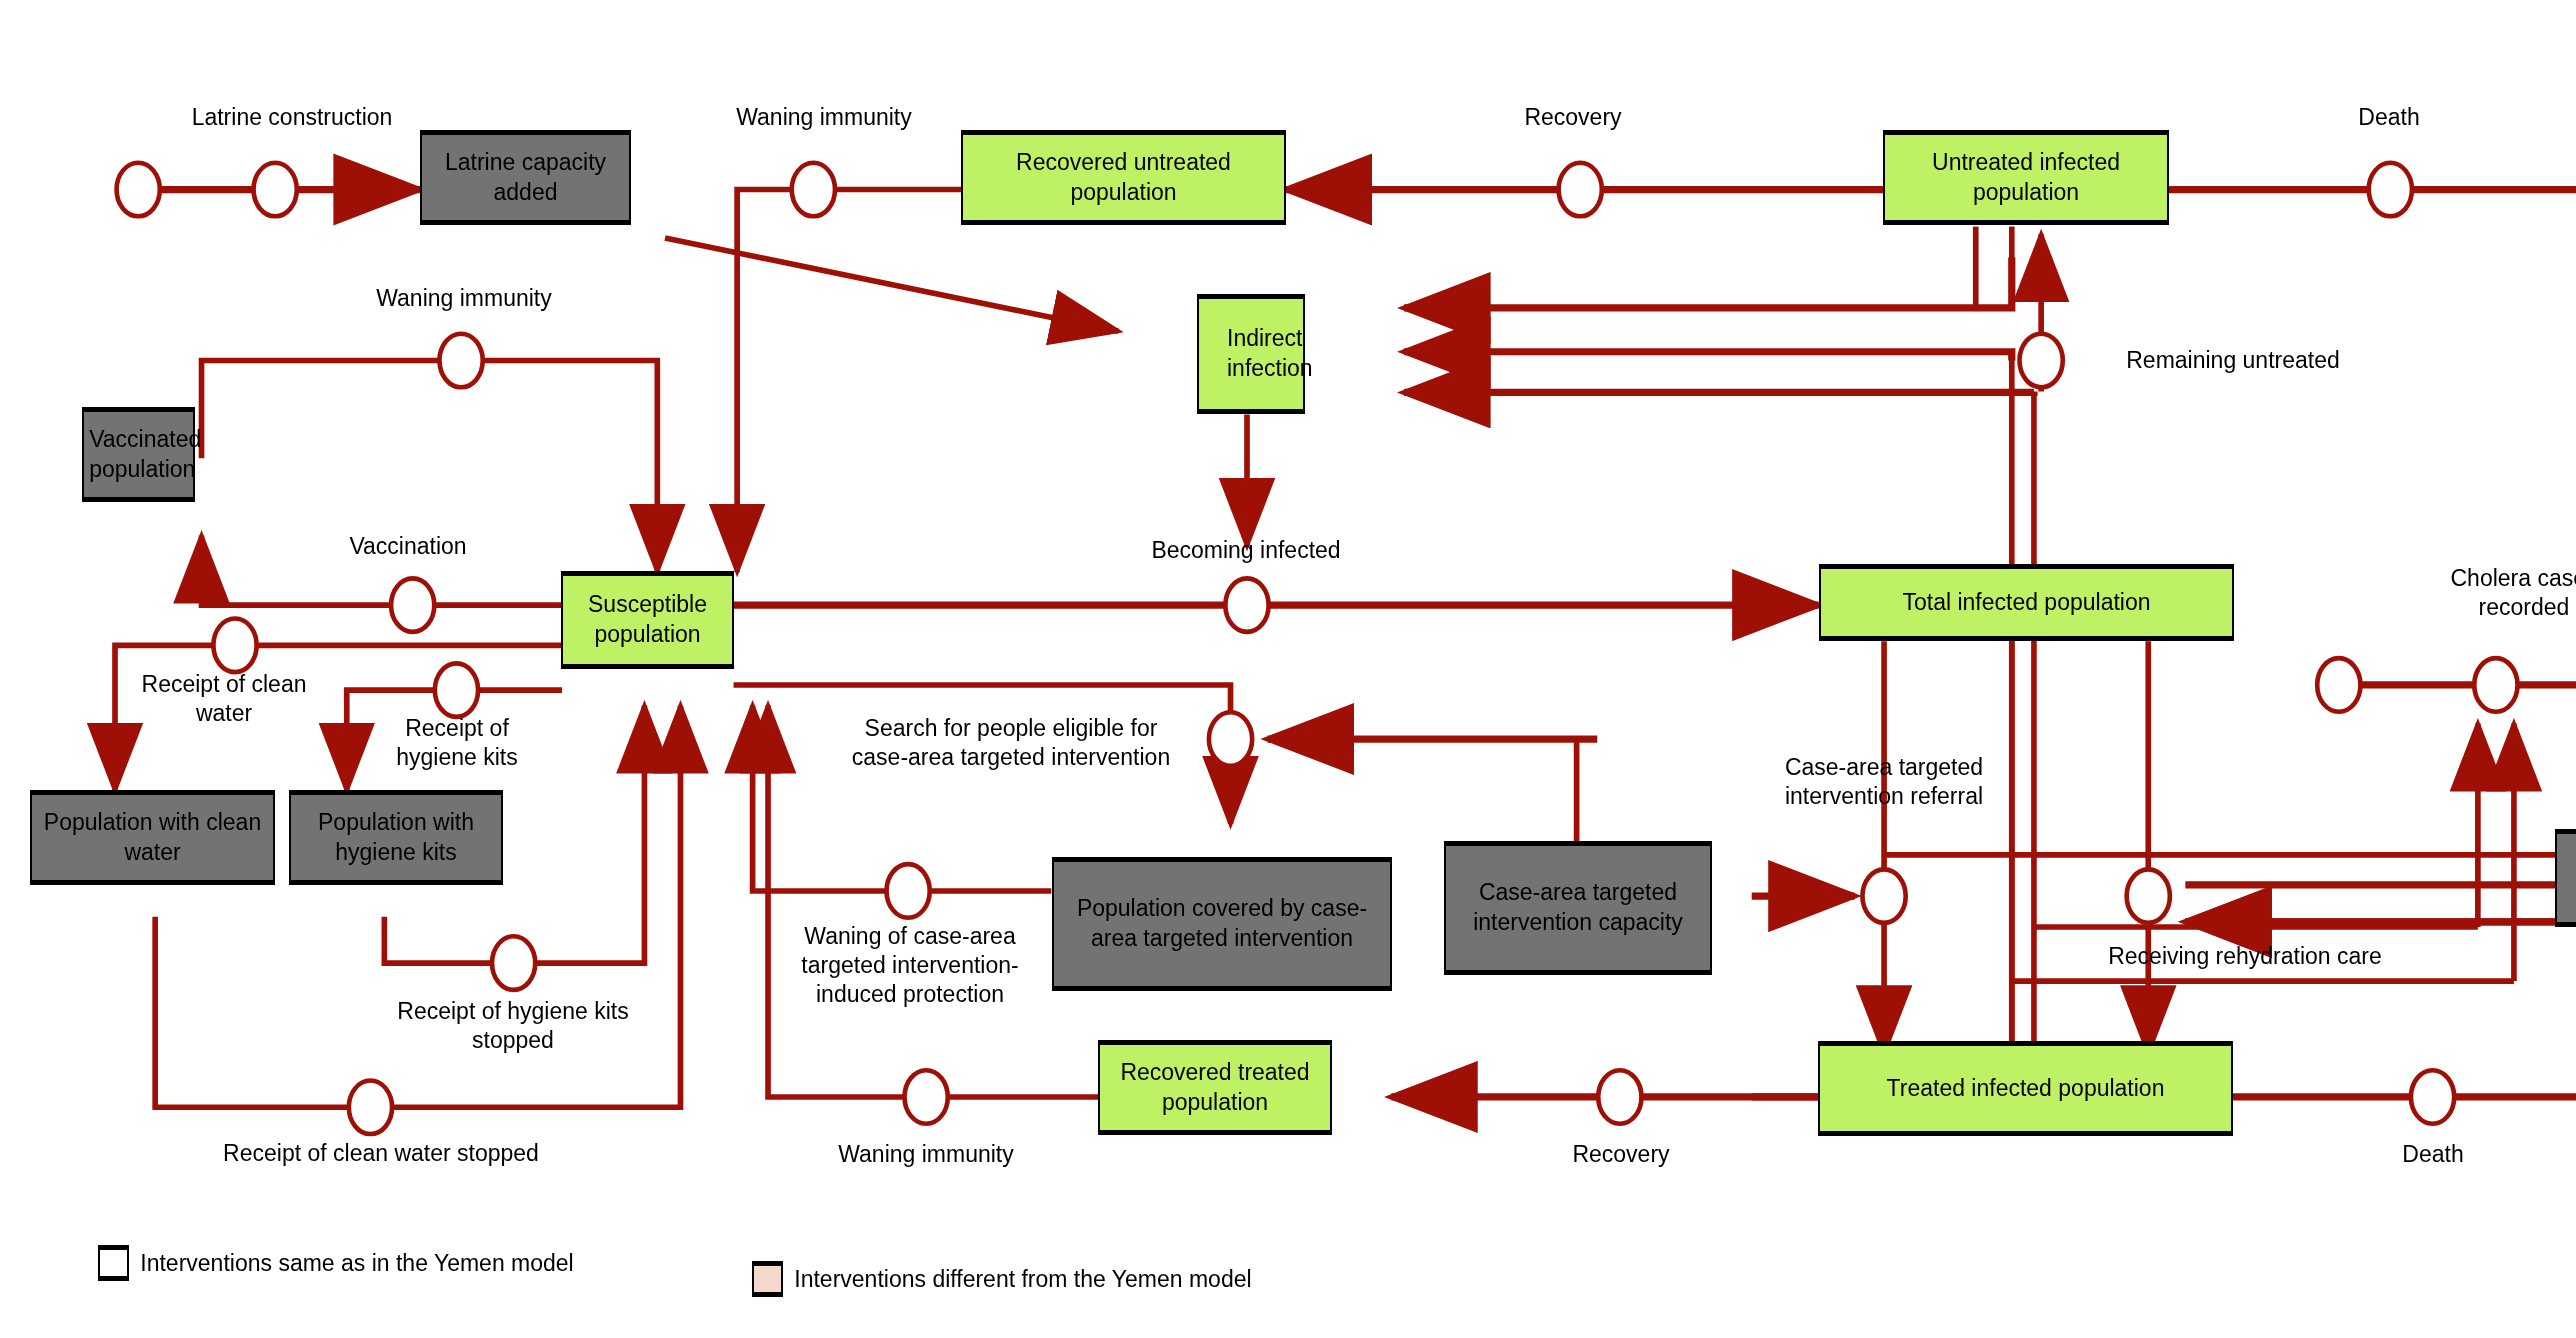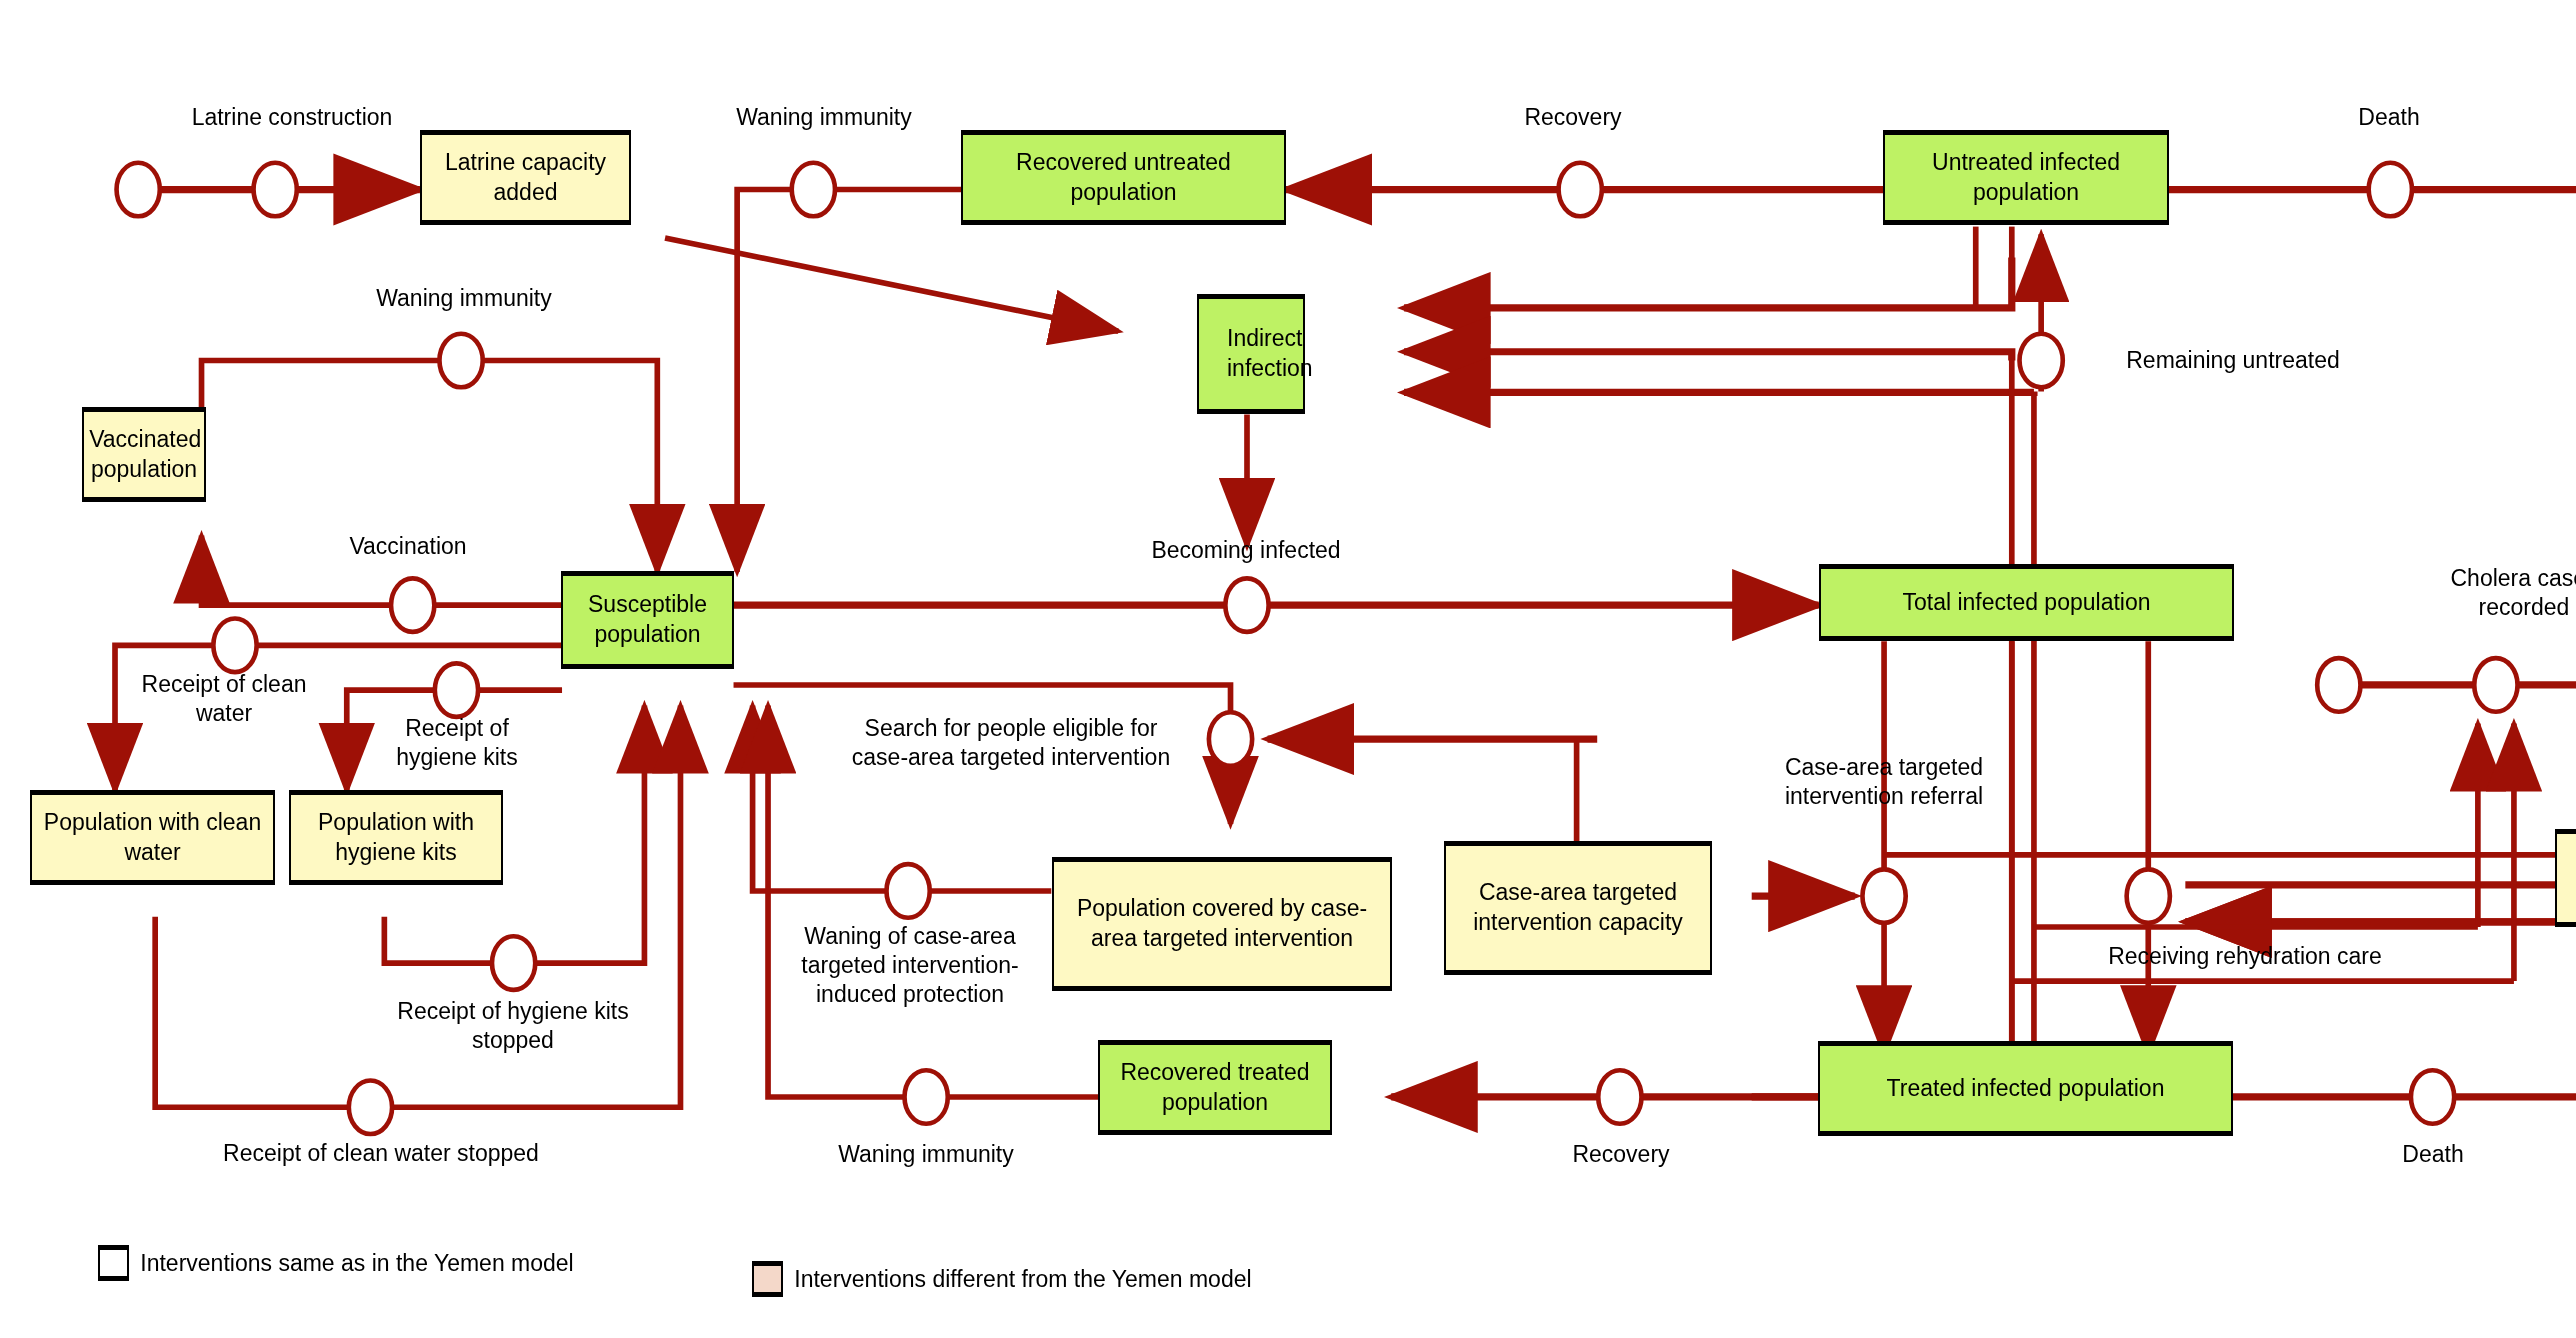--- a/index.html
+++ b/index.html
@@ -20,21 +20,21 @@
     border-bottom:5.7px solid #000000;
     border-left:2.1px solid #000000;
     border-right:2.1px solid #000000;
     display:flex;align-items:center;justify-content:center;
     text-align:center;
     color:#000000;
     font-size:23px;
     line-height:1.30;
     padding:2.1px 5.2px;
   }
-  .stock.pink{background:#fef9c3;}
+  .stock.pink{background:#737373;}
   .stock span{display:block;width:100%;}
 
   .lbl{
     position:absolute;
     color:#000000;
     font-size:23px;
     line-height:1.26;
     text-align:center;
     white-space:pre-line;
     transform:translateX(-50%);
@@ -245,21 +245,21 @@
   <div class="stock" style="left:1883px;top:130px;width:286px;height:95px;">
     <span>Untreated infected
 population</span>
   </div>
 
   <div class="stock" style="left:1197px;top:294px;width:108px;height:120px;padding-left:28px;">
     <span>Indirect
 infection</span>
   </div>
 
-  <div class="stock pink" style="left:82px;top:407px;width:124px;height:95px;">
+  <div class="stock pink" style="left:82px;top:407px;width:113px;height:95px;">
     <span>Vaccinated
 population</span>
   </div>
 
   <div class="stock" style="left:561px;top:571px;width:173px;height:98px;">
     <span>Susceptible
 population</span>
   </div>
 
   <div class="stock" style="left:1819px;top:564px;width:415px;height:77px;">

